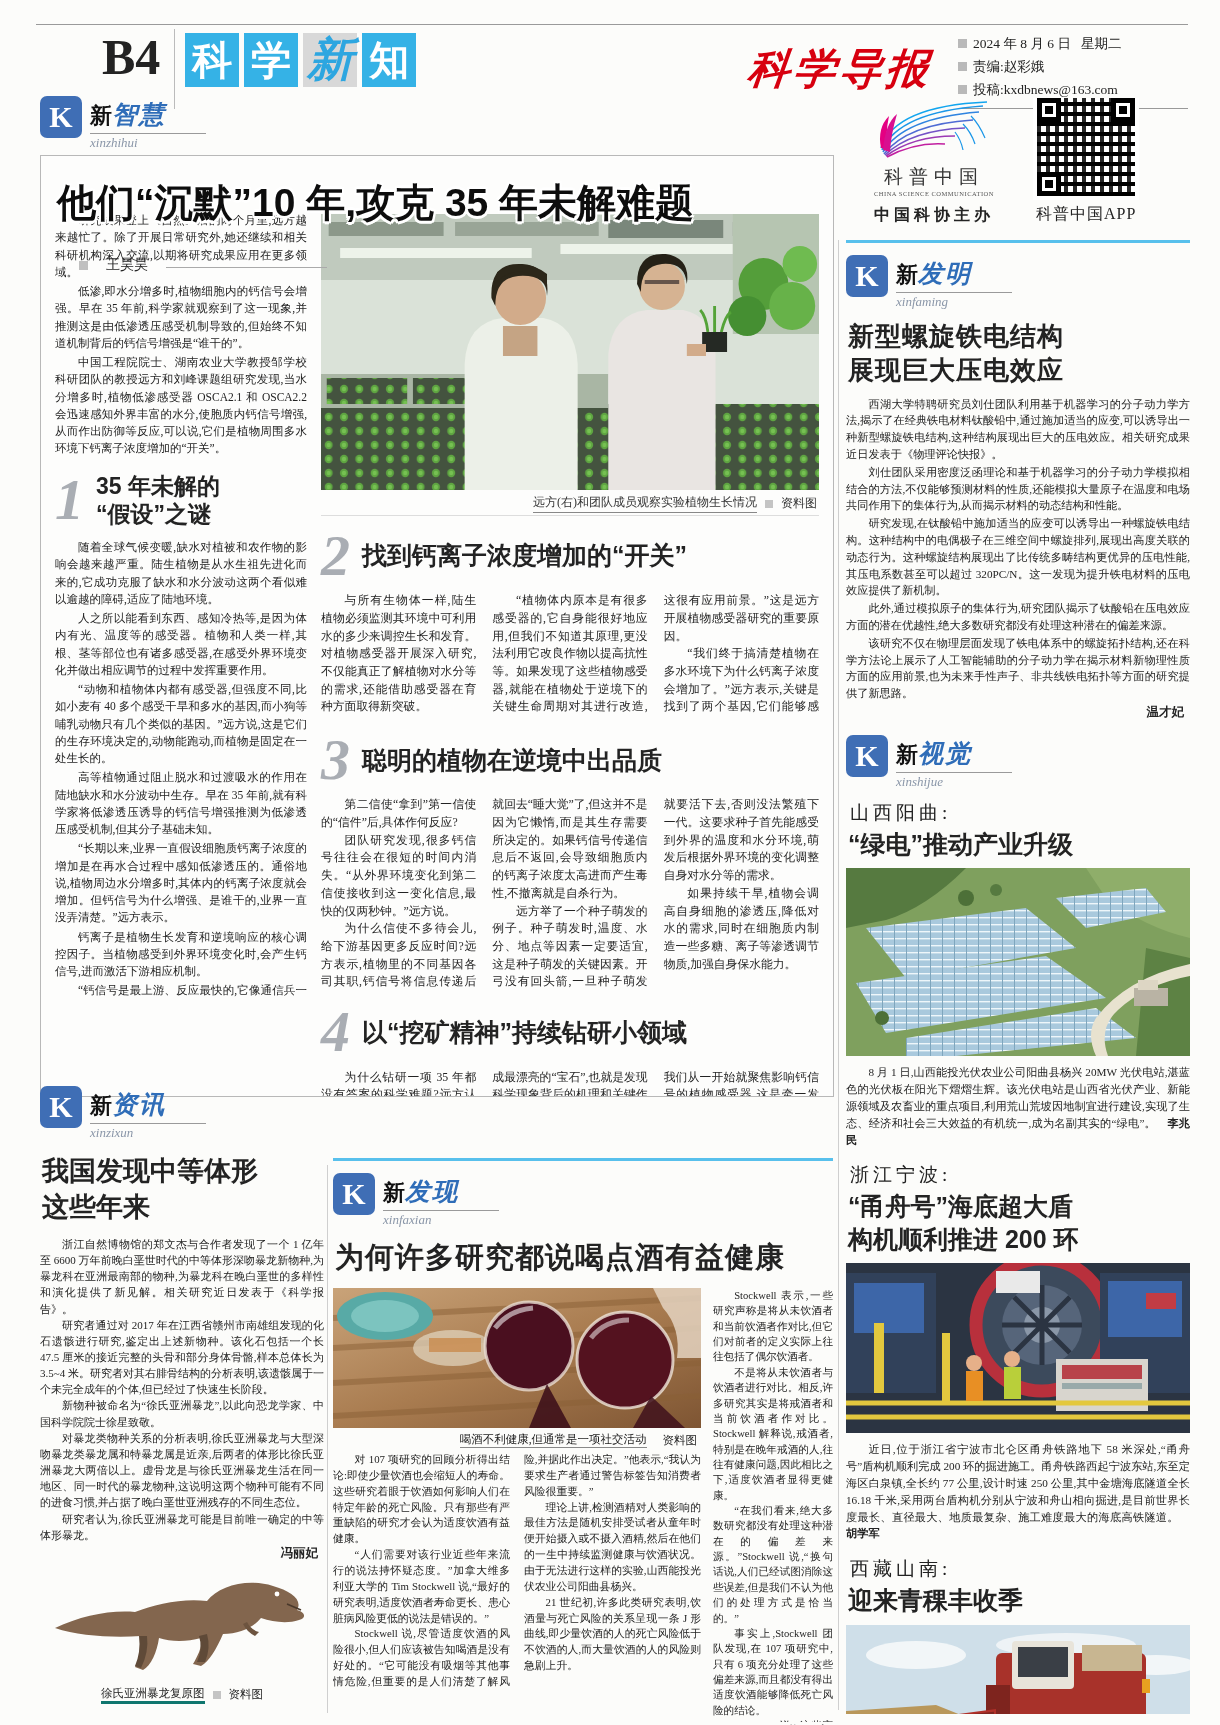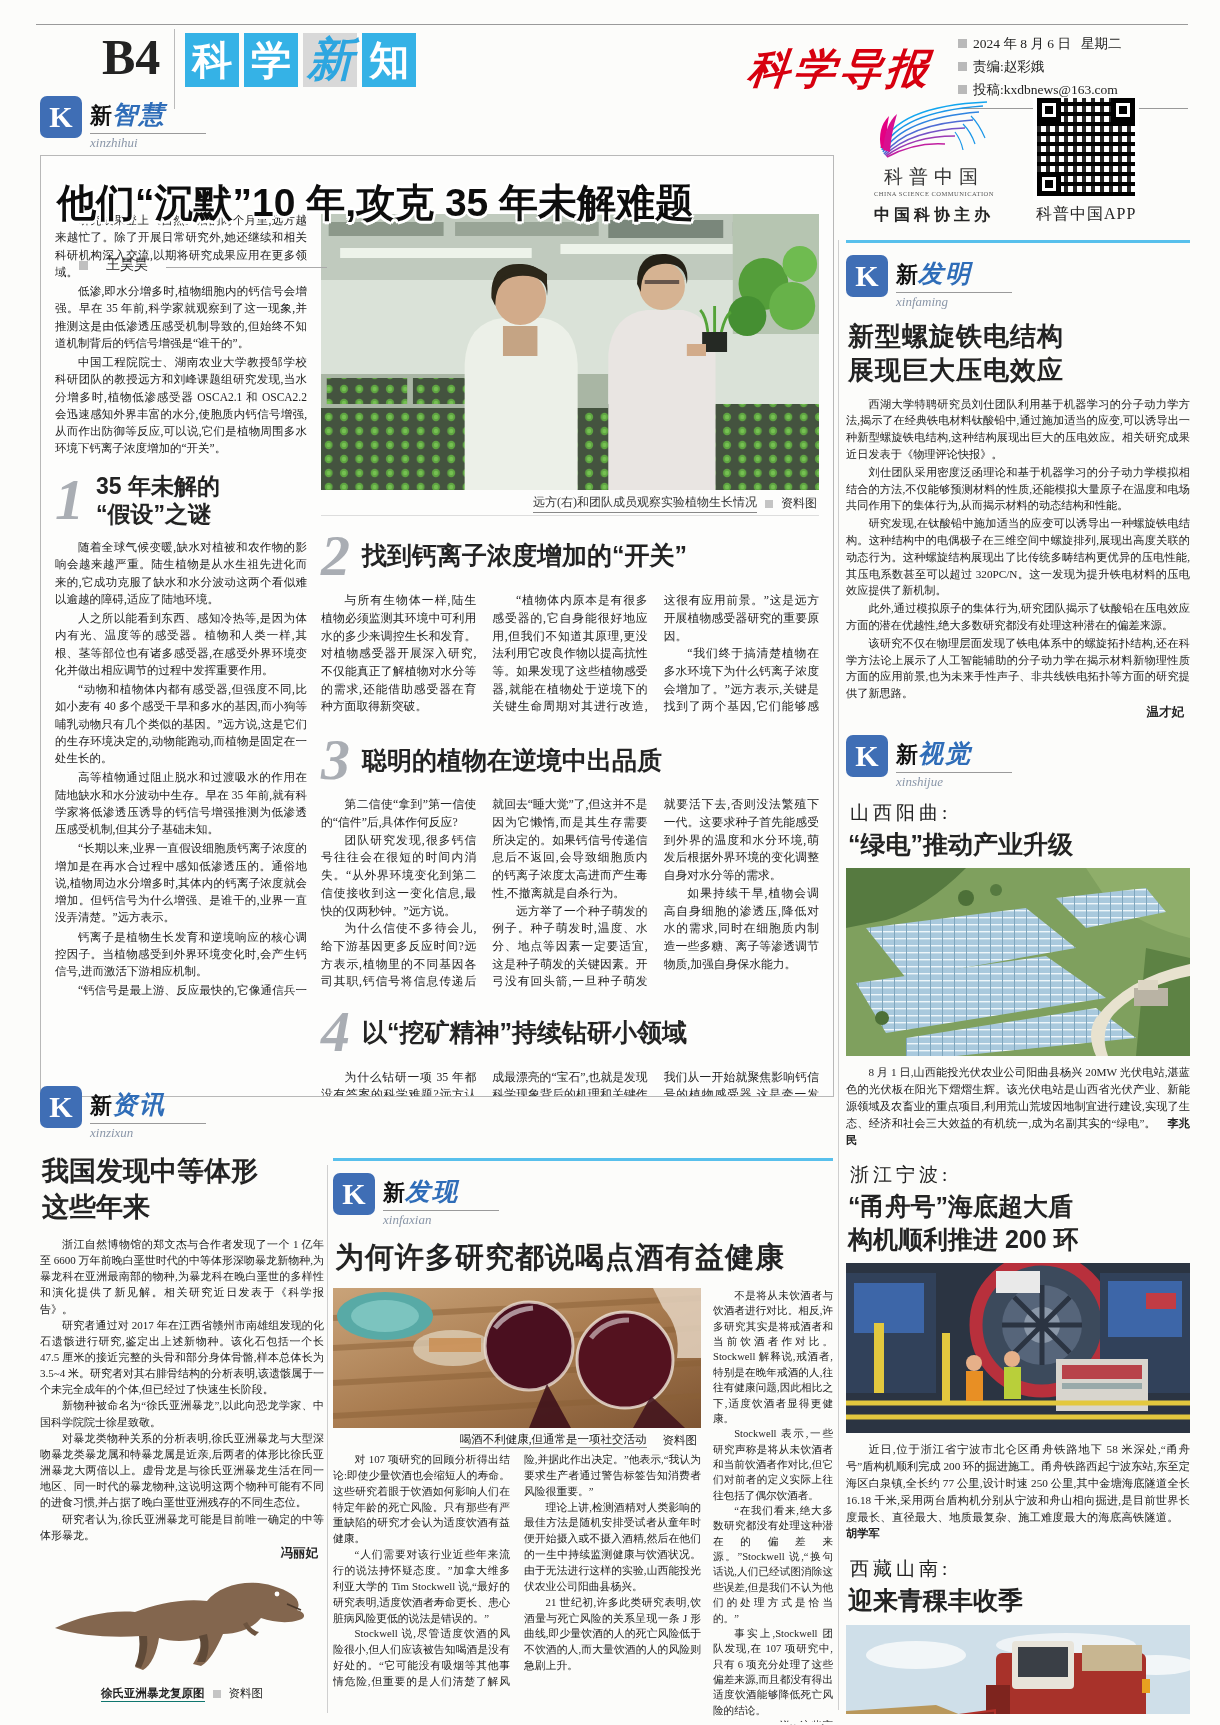--- a/index.html
+++ b/index.html
@@ -88,21 +88,21 @@
   .sb-body { font-size:11.2px; line-height:1.5; }
   .sb-body .para { margin-bottom:1px; }
   .authorline { text-align:right; font-weight:bold; font-size:12.5px; padding-right:6px; margin-top:2px; }
   .sb-photo { width:100%; display:block; margin:4px 0 8px 0; }
   
   #bot-left { position:absolute; top:1086px; left:40px; width:284px; height:630px; overflow:hidden; }
   .bl-title { font-size:27px; font-weight:bold; font-family:"Liberation Sans",sans-serif; line-height:1.35; margin:12px 0 10px 2px; }
   .bl-body { font-size:11px; line-height:1.47; }
   .dino { width:262px; display:block; margin:8px auto 0 auto; }
   .capline { display:flex; justify-content:center; gap:8px; font-size:11.5px; margin-top:4px; align-items:center; }
-  .capline .cap { border-bottom:1px solid #0f766e;font-weight:bold; }
+  .capline .cap { border-bottom:3px solid #0f766e; }
   
   #bot-mid { position:absolute; top:1152px; left:333px; width:500px; height:574px; overflow:hidden; }
   .bm-title { font-size:29px; font-weight:bold; font-family:"Liberation Sans",sans-serif; letter-spacing:1px; margin:10px 0 10px 2px; }
   .wineflex { display:flex; gap:12px; }
   .wineleft { width:368px; flex:0 0 auto; }
   .winephoto { width:368px; height:140px; display:block; }
   .winecap { display:flex; justify-content:flex-end; gap:8px; font-size:11.5px; align-items:center; padding:4px 4px 4px 0; }
   .winecap .cap { border-bottom:1px solid #888; }
   .winecols { column-count:2; column-gap:14px; font-size:10.8px; line-height:1.47; height:300px; overflow:hidden; }
   .wineright { flex:1; font-size:10.6px; line-height:1.45; height:452px; overflow:hidden; position:relative; }
@@ -503,22 +503,22 @@
         <div class="winecols">
             <p class="para">对 107 项研究的回顾分析得出结论:即使少量饮酒也会缩短人的寿命。这些研究着眼于饮酒如何影响人们在特定年龄的死亡风险。只有那些有严重缺陷的研究才会认为适度饮酒有益健康。</p>
             <p class="para">“人们需要对该行业近些年来流行的说法持怀疑态度。”加拿大维多利亚大学的 Tim Stockwell 说,“最好的研究表明,适度饮酒者寿命更长、患心脏病风险更低的说法是错误的。”</p>
             <p class="para">Stockwell 说,尽管适度饮酒的风险很小,但人们应该被告知喝酒是没有好处的。“它可能没有吸烟等其他事情危险,但重要的是人们清楚了解风险,并据此作出决定。”他表示,“我认为要求生产者通过警告标签告知消费者风险很重要。”</p>
             <p class="para">理论上讲,检测酒精对人类影响的最佳方法是随机安排受试者从童年时便开始摄入或不摄入酒精,然后在他们的一生中持续监测健康与饮酒状况。由于无法进行这样的实验,山西能投光伏农业公司阳曲县杨兴。</p>
             <p class="para">21 世纪初,许多此类研究表明,饮酒量与死亡风险的关系呈现一条 J 形曲线,即少量饮酒的人的死亡风险低于不饮酒的人,而大量饮酒的人的风险则急剧上升。</p>
           </div>
       </div>
       <div class="wineright">
         <div>
+            <p class="para">Stockwell 表示,一些研究声称是将从未饮酒者和当前饮酒者作对比,但它们对前者的定义实际上往往包括了偶尔饮酒者。</p>
             <p class="para">不是将从未饮酒者与饮酒者进行对比。相反,许多研究其实是将戒酒者和当前饮酒者作对比。Stockwell 解释说,戒酒者,特别是在晚年戒酒的人,往往有健康问题,因此相比之下,适度饮酒者显得更健康。</p>
-            <p class="para">Stockwell 表示,一些研究声称是将从未饮酒者和当前饮酒者作对比,但它们对前者的定义实际上往往包括了偶尔饮酒者。</p>
             <p class="para">“在我们看来,绝大多数研究都没有处理这种潜在的偏差来源。”Stockwell 说,“换句话说,人们已经试图消除这些误差,但是我们不认为他们的处理方式是恰当的。”</p>
             <p class="para">事实上,Stockwell 团队发现,在 107 项研究中,只有 6 项充分处理了这些偏差来源,而且都没有得出适度饮酒能够降低死亡风险的结论。</p>
             <p class="para">Stockwell 说:“这些高质量研究表明了一种线性关系:饮酒越多,患心脏病的风险就越高。尽管我们的研究着眼于全因死亡率,但这毫无疑问。”</p>
           </div>
         <div class="authorline">冯雨晴</div>
       </div>
     </div>
   </div>
 
   <div class="vrule" id="vr1"></div>

